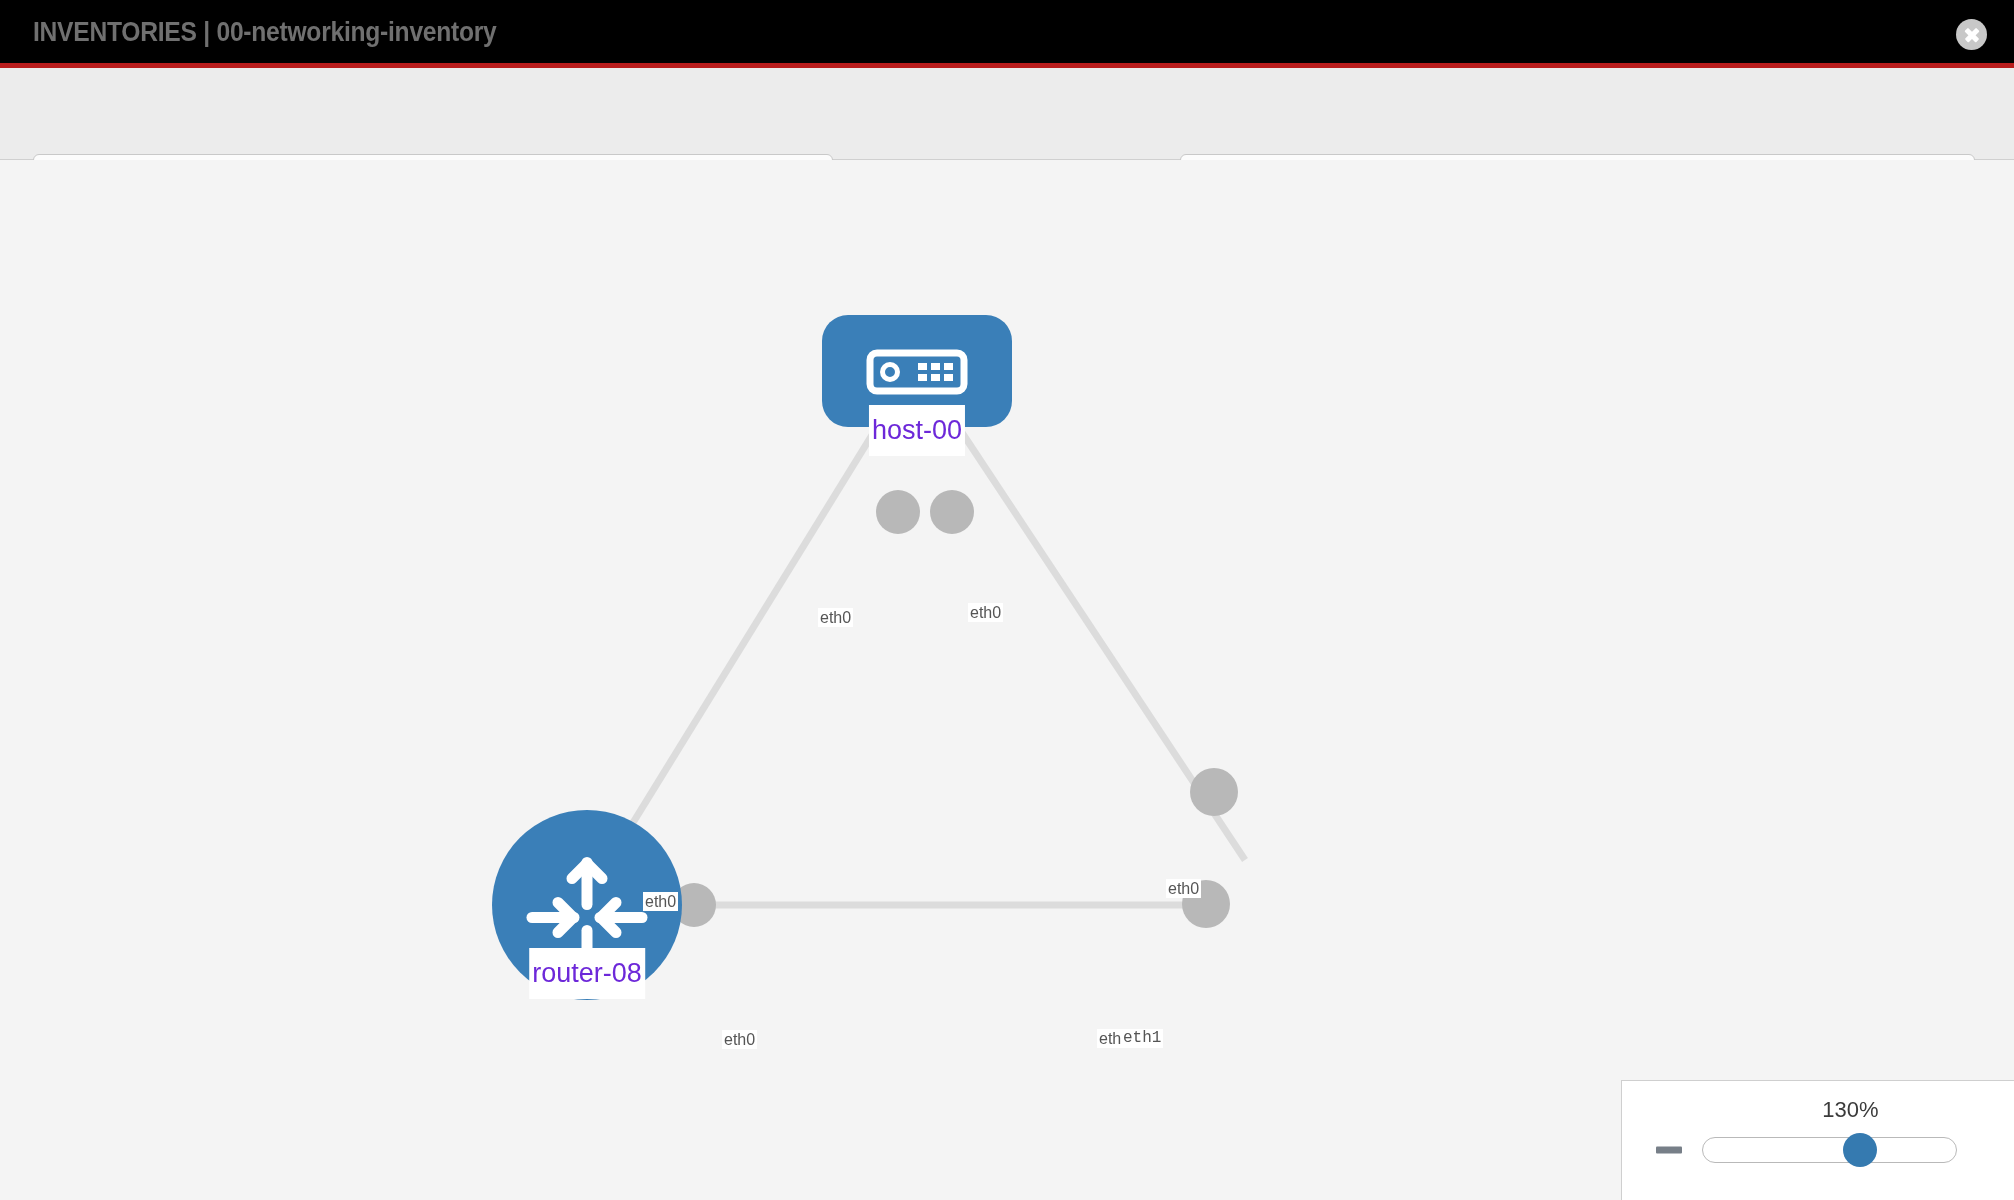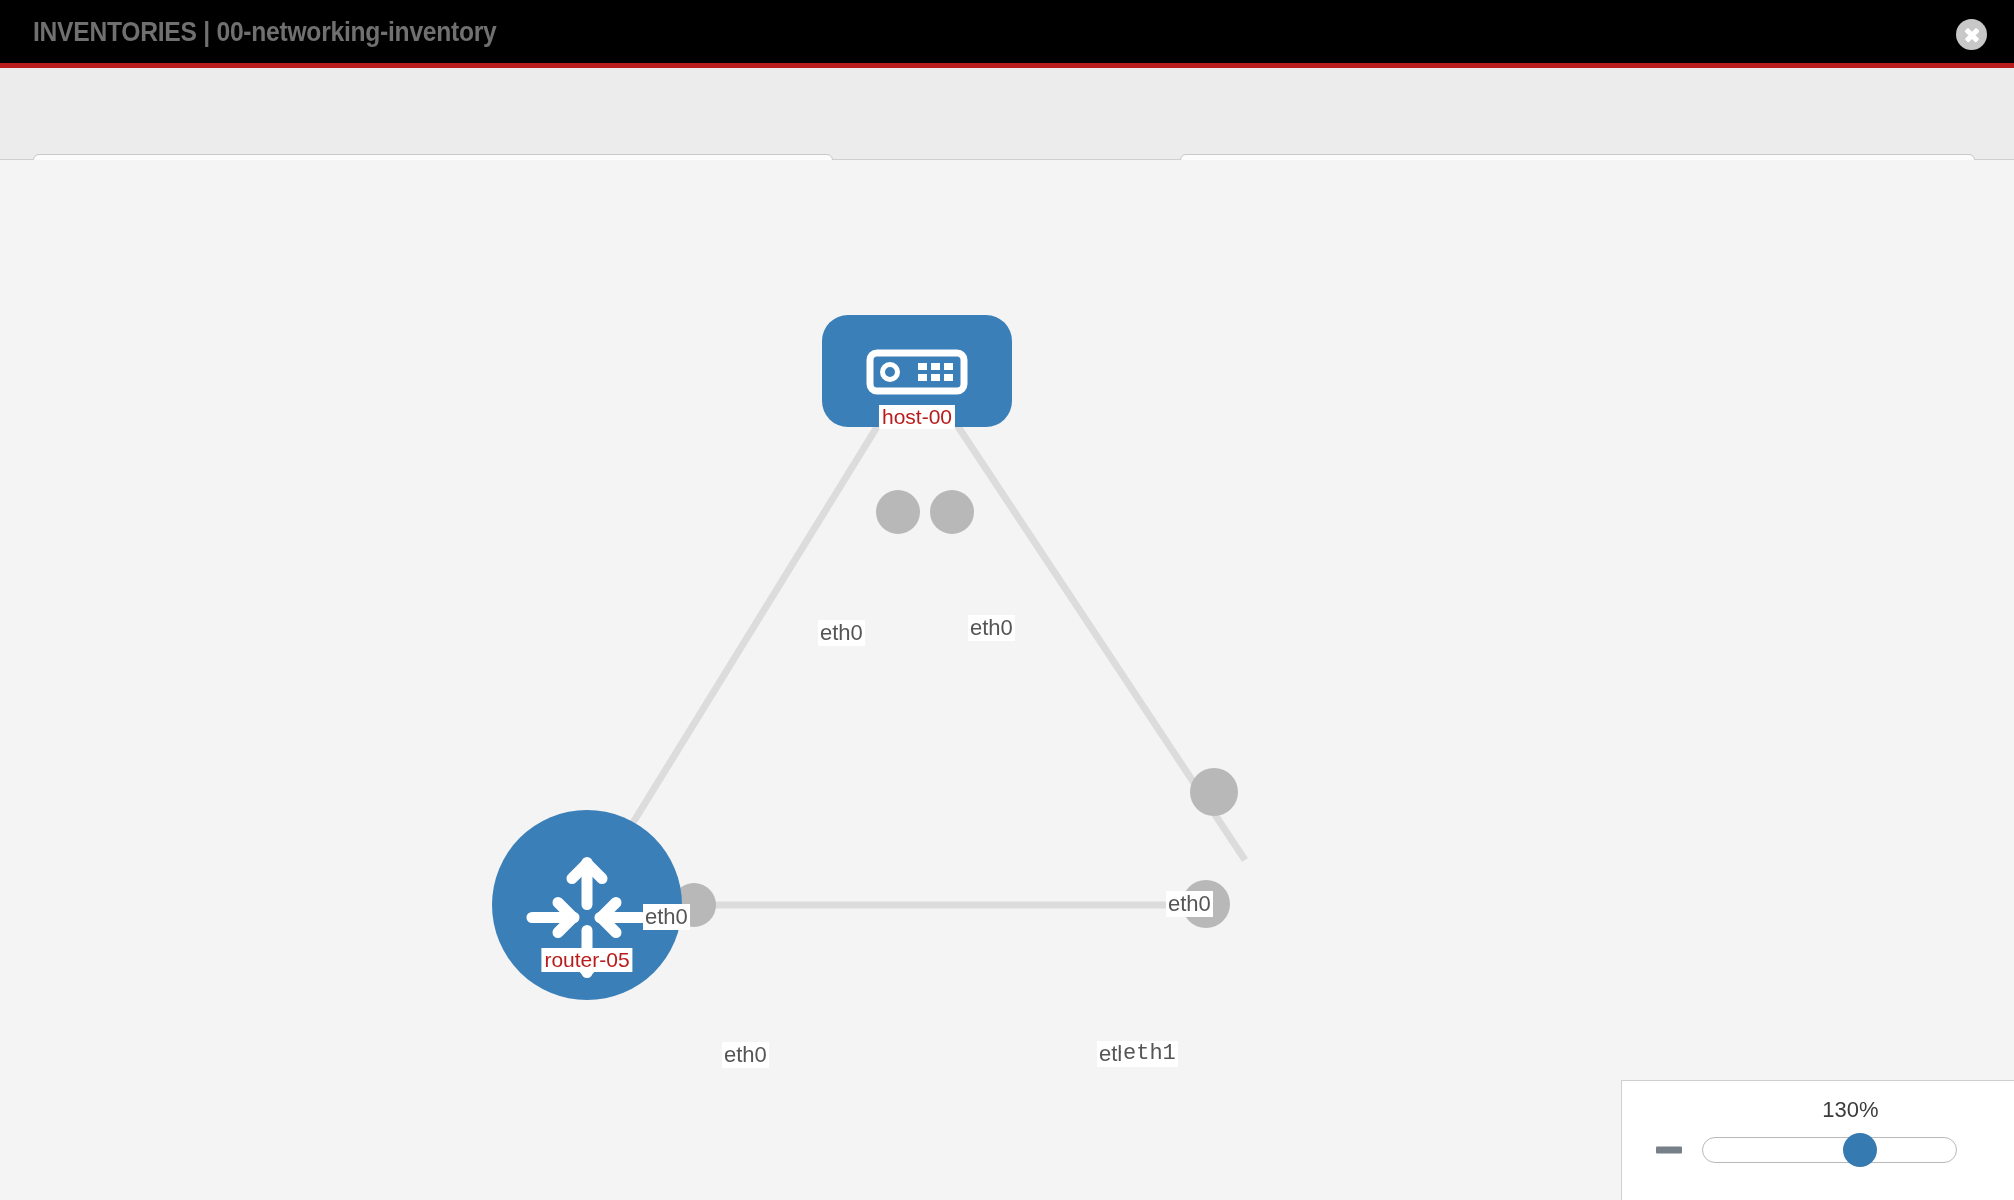--- a/index.html
+++ b/index.html
@@ -140,23 +140,23 @@
   }
   .node-shape {
     position: absolute;
     background: #3a7fb8;
   }
   .node-label {
     position: absolute;
     left: 50%;
     transform: translateX(-50%);
     background: #ffffff;
-    color: #b91c1c;
-    font-size: 21px;
-    padding: 0 3px;
+    color: #6d28d9;
+    font-size: 27px;
+    padding: 10px 3px;
     white-space: nowrap;
     line-height: 1.15;
   }
 
   
   #node-host { left: 822px; top: 155px; width: 190px; height: 190px; }
   #node-host .node-shape {
     left: 0; top: 0; width: 190px; height: 112px;
     border-radius: 26px;
   }
@@ -191,25 +191,24 @@
     position: absolute;
     background: #b8b8b8;
     border-radius: 50%;
   }
 
   
   .iface-label {
     position: absolute;
     background: #ffffff;
     color: #555555;
-    font-size: 22px;
+    font-size: 16px;
     padding: 0 2px;
     white-space: nowrap;
     line-height: 1.2;
-    margin-top: 12px;
   }
 
   
   .zoom-panel {
     position: absolute;
     left: 1621px;
     top: 1080px;
     width: 458px;
     height: 120px;
     background: #ffffff;
@@ -357,21 +356,21 @@
           <line x1="95" y1="108" x2="95" y2="150"></line>
           <polyline points="80,134 95,149 110,134"></polyline>
 
           <line x1="40" y1="95" x2="82" y2="95"></line>
           <polyline points="66,80 81,95 66,110"></polyline>
 
           <line x1="150" y1="95" x2="108" y2="95"></line>
           <polyline points="124,80 109,95 124,110"></polyline>
         </g>
       </svg>
-      <div class="node-label">router-05</div>
+      <div class="node-label">router-08</div>
     </div>
 
     <div class="port" style="left:1190px; top:608px; width:48px; height:48px;"></div>
     <div class="port" style="left:1182px; top:720px; width:48px; height:48px;"></div>
 
 
     <div class="iface-label" style="left:818px; top:448px;">eth0</div>
     <div class="iface-label" style="left:968px; top:443px;">eth0</div>
     <div class="iface-label" style="left:643px; top:732px;">eth0</div>
     <div class="iface-label" style="left:722px; top:870px;">eth0</div>

